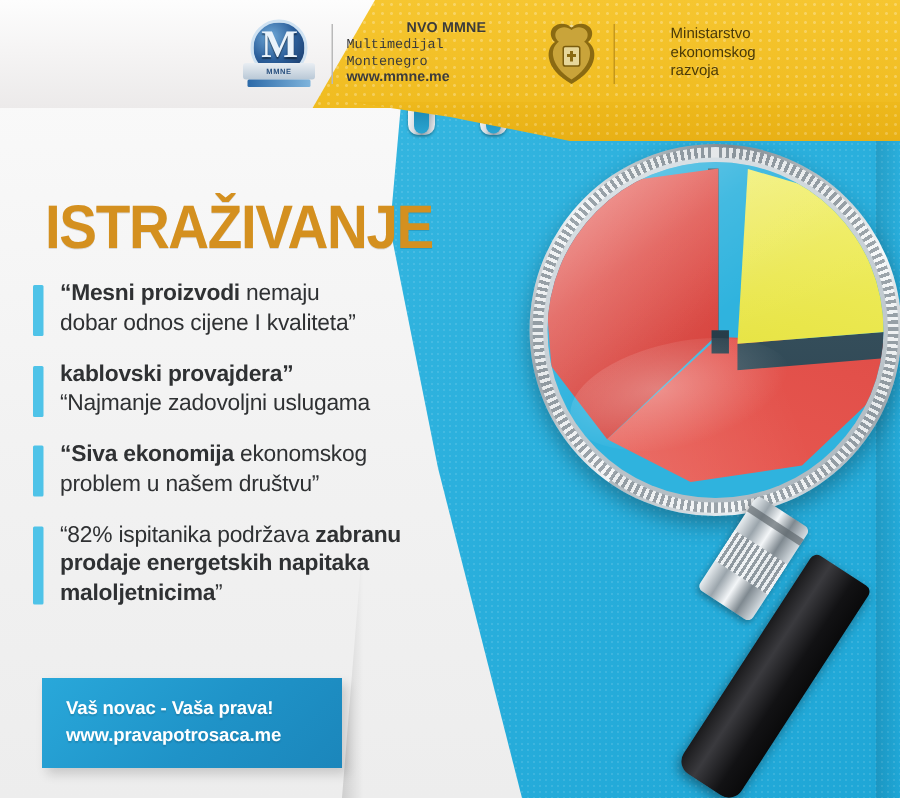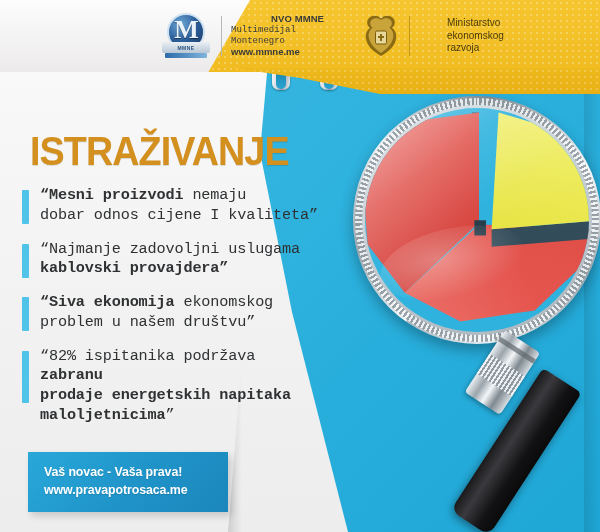--- a/index.html
+++ b/index.html
@@ -77,21 +77,21 @@
   .mintxt div{font-size:10px;}
 
   
   .title{position:absolute;left:30px;top:128px;
     font-family:"Liberation Sans Narrow","Liberation Sans",sans-serif;
     font-weight:bold;font-size:41px;letter-spacing:-1px;
     color:#d4901f;transform:scaleX(.92);transform-origin:left center;
     text-shadow:0 1px 0 rgba(0,0,0,.12);}
 
   
-  .bullets{position:absolute;left:22px;top:186px;width:300px;font-family:Liberation Mono, monospace;}
+  .bullets{position:absolute;left:22px;top:186px;width:300px;}
   .bullet{position:relative;display:flex;align-items:flex-start;margin-bottom:14px;}
   .bullet .mark{flex:0 0 auto;width:7px;height:34px;background:#4fc3e8;margin-right:11px;margin-top:4px;border-radius:1px;}
   .bullet.tall .mark{height:52px;}
   .bullet .txt{font-size:15.2px;line-height:1.30;color:#2f3133;letter-spacing:-.15px;}
   .bullet .txt b{font-weight:bold;}
 
   
   .footer{position:absolute;left:28px;top:452px;width:200px;height:60px;
     background:linear-gradient(135deg,#29a8da 0%,#1f93c8 55%,#1b86bb 100%);
     box-shadow:3px 4px 7px rgba(0,0,0,.16);
@@ -301,22 +301,22 @@
       <div class="bullet">
         <div class="mark"></div>
         <div class="txt">
           <div><b>“Mesni proizvodi </b><span>nemaju</span></div>
           <div><span>dobar odnos cijene I kvaliteta”</span></div>
         </div>
       </div>
       <div class="bullet">
         <div class="mark"></div>
         <div class="txt">
+          <div><b>kablovski provajdera”</b></div>
           <div><span>“Najmanje zadovoljni uslugama</span></div>
-          <div><b>kablovski provajdera”</b></div>
         </div>
       </div>
       <div class="bullet">
         <div class="mark"></div>
         <div class="txt">
           <div><b>“Siva ekonomija </b><span>ekonomskog</span></div>
           <div><span>problem u našem društvu”</span></div>
         </div>
       </div>
       <div class="bullet tall">

